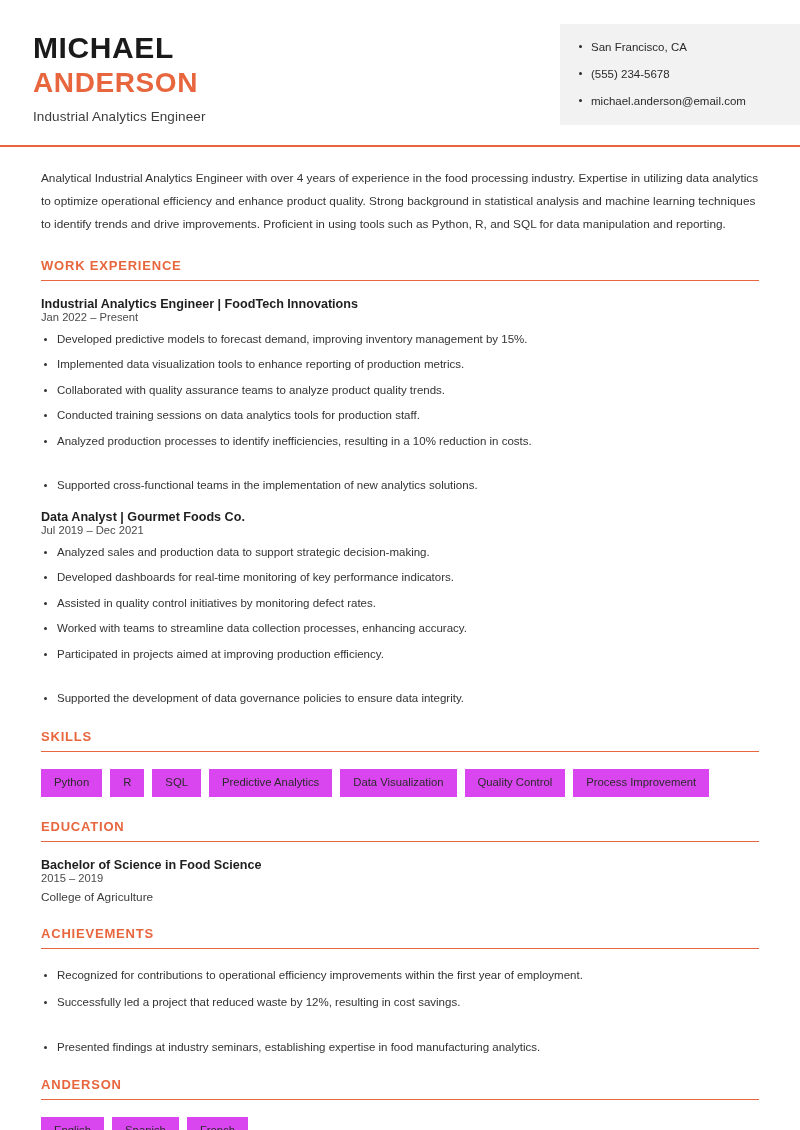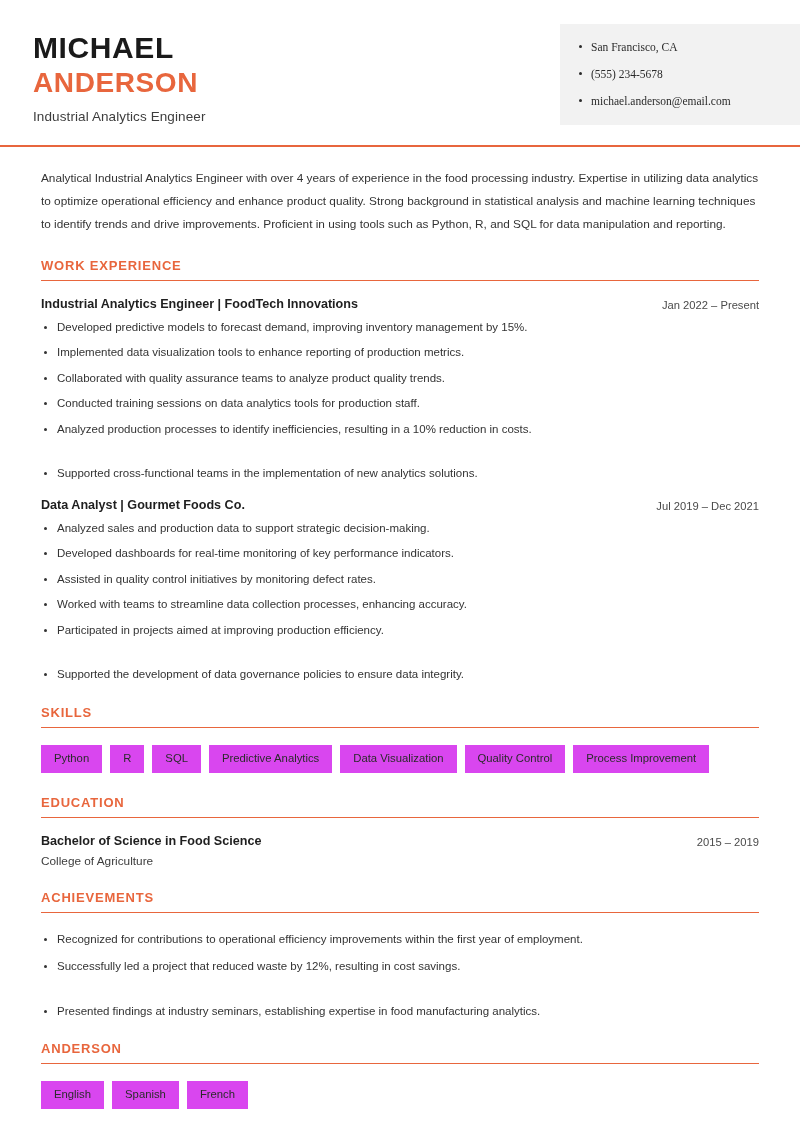--- a/index.html
+++ b/index.html
@@ -59,21 +59,20 @@
     padding: 16px 18px 16px 18px;
     margin-top: 2px;
   }
   .contact-item {
     position: relative;
     font-size: 11.5px;
     color: #2b2b2b;
     padding-left: 13px;
     margin-bottom: 12px;
     line-height: 1.3;
-    font-family: Liberation Serif, serif;
   }
   .contact-item:last-child { margin-bottom: 0; }
   .contact-item:before {
     content: "";
     position: absolute;
     left: 1px;
     top: 5px;
     width: 3px;
     height: 3px;
     border-radius: 50%;
@@ -106,21 +105,22 @@
   }
   .section-rule {
     border-top: 1.5px solid #e8663d;
     margin-top: 7px;
   }
 
   .entry { margin-top: 16px; }
   .entry-head {
     display: flex;
     justify-content: space-between;
-    align-items: flex-end;
+    align-items: flex-start;
+    flex-direction: column;
   }
   .entry-title {
     font-size: 12.6px;
     font-weight: bold;
     color: #1f1f1f;
   }
   .entry-date {
     font-size: 11.2px;
     color: #4a4a4a;
     white-space: nowrap;

